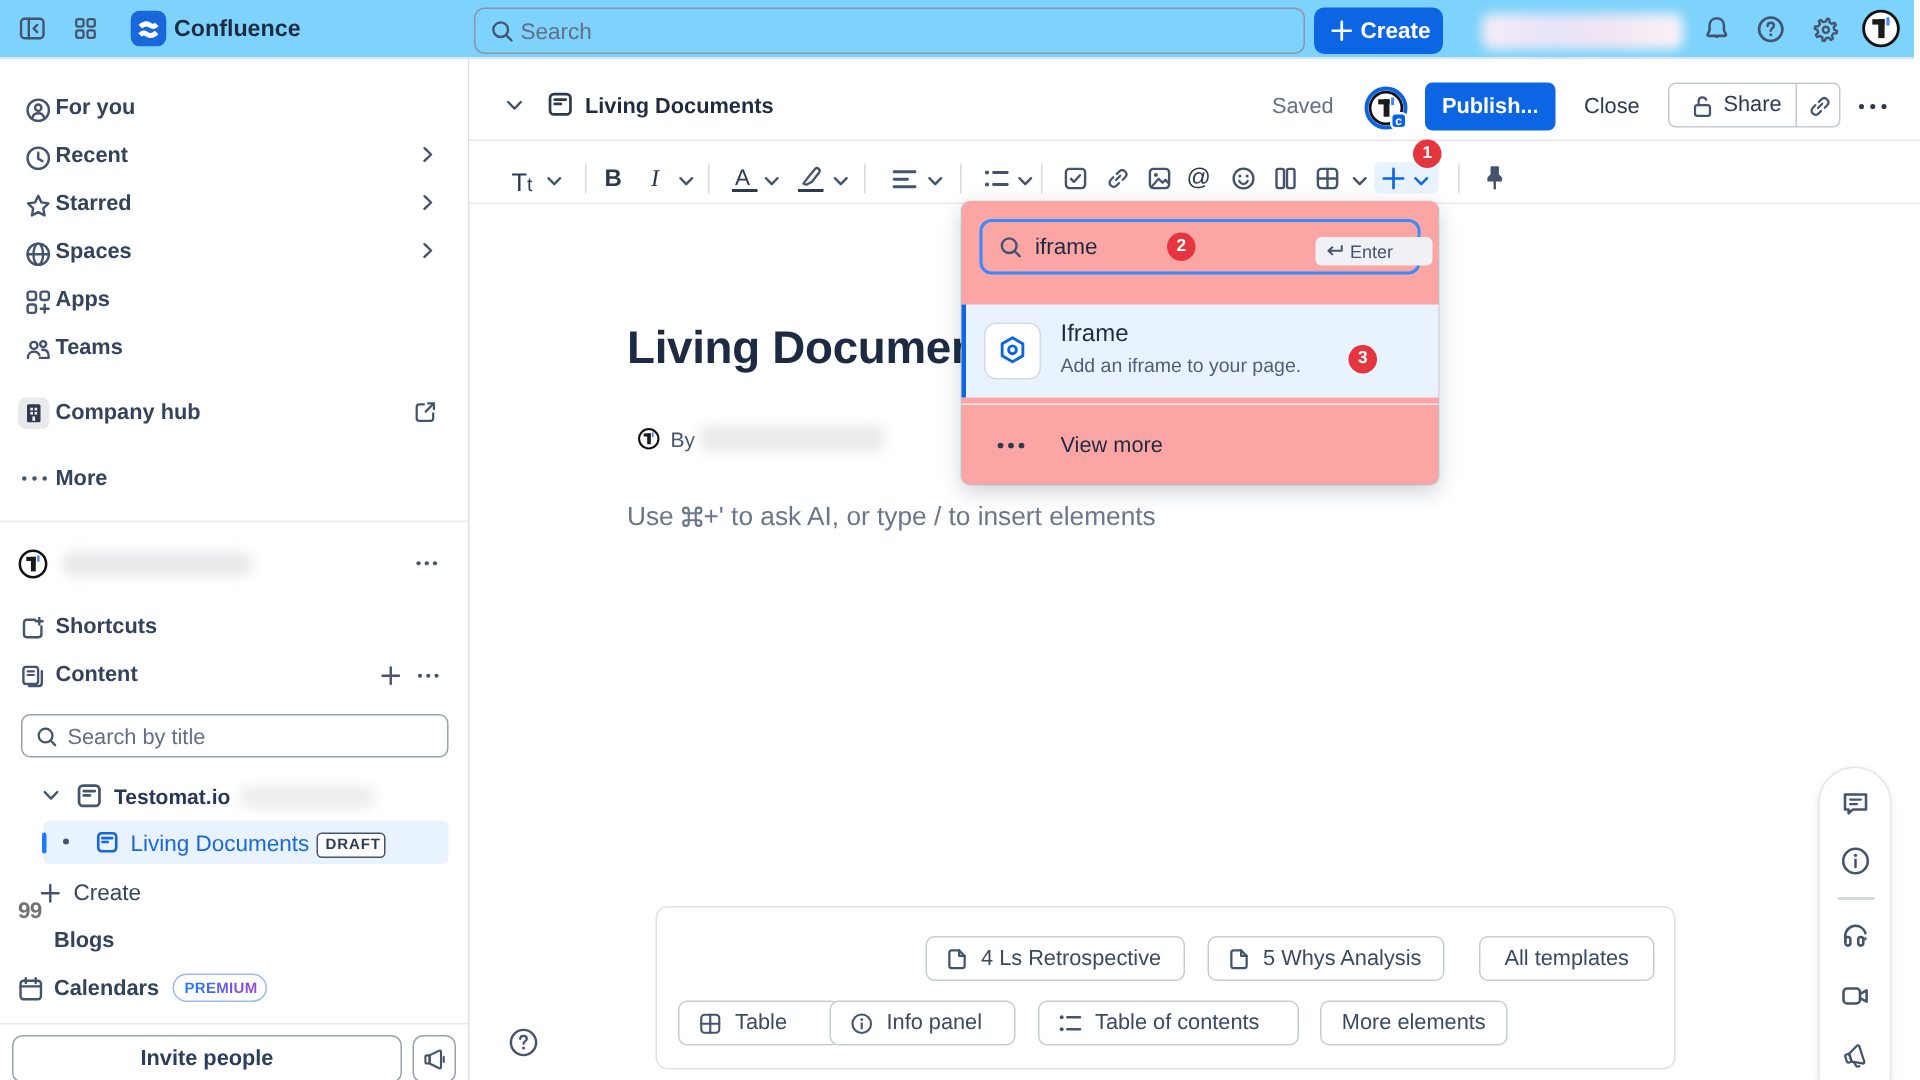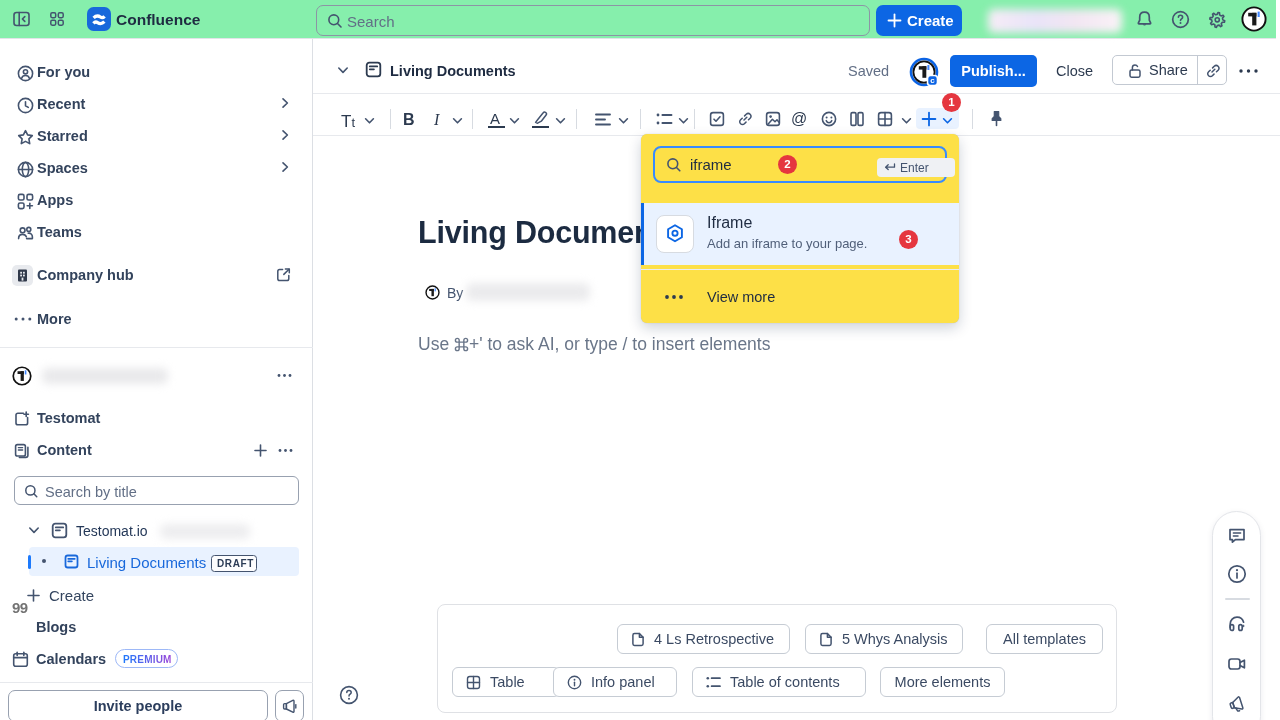--- a/index.html
+++ b/index.html
@@ -12,21 +12,21 @@
 .tbtn[style*='justify-content:center']{padding-left:0}
 .sep{top:15px;width:1px;height:20px;background:#d7dbe1}
 .badge{width:19px;height:19px;border-radius:50%;background:#e5363f;color:#fff;font-size:11.5px;font-weight:700;text-align:center;line-height:19px;z-index:60}
 .sbt{font-size:14.5px;font-weight:700;color:#33435c}
 .ic{stroke:#44546F;fill:none;stroke-width:1.6;stroke-linecap:round;stroke-linejoin:round}
 </style>
 </head>
 <body>
 <div class="abs" style="left:0;top:0;width:1280px;height:720px;background:#fff">
 
-<div class="abs" style="left:0;top:0;width:1276px;height:39px;border-bottom:1px solid #e2e4e9;background:#86efac;z-index:20">
+<div class="abs" style="left:0;top:0;width:1276px;height:39px;border-bottom:1px solid #e2e4e9;background:#7dd3fc;z-index:20">
 
   <svg class="abs" style="left:13px;top:11px" width="17" height="16" viewBox="0 0 17 16">
     <rect x="1" y="1.5" width="15" height="13" rx="2.5" class="ic"></rect>
     <line x1="6.2" y1="1.5" x2="6.2" y2="14.5" class="ic"></line>
     <path d="M11.8 5.6 L9.4 8 L11.8 10.4" class="ic"></path>
   </svg>
 
   <svg class="abs" style="left:50px;top:12px" width="14" height="14" viewBox="0 0 14 14">
     <rect x="0.8" y="0.8" width="4.9" height="4.9" rx="1.4" class="ic" style="stroke-width:1.5"></rect>
     <rect x="8.3" y="0.8" width="4.9" height="4.9" rx="1.4" class="ic" style="stroke-width:1.5"></rect>
@@ -178,21 +178,21 @@
         <circle cx="2" cy="4.5" r="1.4" fill="#44546F"></circle>
         <circle cx="7.5" cy="4.5" r="1.4" fill="#44546F"></circle>
         <circle cx="13" cy="4.5" r="1.4" fill="#44546F"></circle>
       </svg>
 
   <svg class="abs" style="left:14px;top:372px" width="16" height="16" viewBox="0 0 16 16">
         <path d="M9.4 2.2 L3.9 2.2 C2.7 2.2 2 2.9 2 4.1 L2 11.9 C2 13.1 2.7 13.8 3.9 13.8 L11.7 13.8 C12.9 13.8 13.6 13.1 13.6 11.9 L13.6 6.6" class="ic"></path>
         <line x1="12.2" y1="1" x2="12.2" y2="5.4" class="ic"></line>
         <line x1="10" y1="3.2" x2="14.4" y2="3.2" class="ic"></line>
       </svg>
-  <div class="abs sbt" style="left:37px;top:371px">Testomat</div>
+  <div class="abs sbt" style="left:37px;top:371px">Shortcuts</div>
 
   <svg class="abs" style="left:14px;top:404px" width="16" height="16" viewBox="0 0 16 16">
         <rect x="1.6" y="1.6" width="9.8" height="11.4" rx="1.8" class="ic"></rect>
         <path d="M4.4 4.6 L8.6 4.6 M4.4 7 L8.6 7" class="ic" style="stroke-width:1.4"></path>
         <path d="M13.9 4.4 L13.9 12.2 C13.9 13.6 13.1 14.4 11.7 14.4 L5.4 14.4" class="ic"></path>
       </svg>
   <div class="abs sbt" style="left:37px;top:403px">Content</div>
   <svg class="abs" style="left:254px;top:405px" width="13" height="13" viewBox="0 0 13 13">
         <line x1="6.5" y1="1" x2="6.5" y2="12" class="ic"></line>
         <line x1="1" y1="6.5" x2="12" y2="6.5" class="ic"></line>
@@ -211,21 +211,21 @@
     <div class="abs" style="left:30px;top:7px;font-size:14.5px;color:#626f86">Search by title</div>
   </div>
 
   <svg class="abs" style="left:28px;top:487px" width="12" height="9" viewBox="0 0 12 9">
         <path d="M1.8 2 L6 6.4 L10.2 2" class="ic"></path>
       </svg>
   <svg class="abs" style="left:51px;top:483px" width="17" height="17" viewBox="0 0 17 17">
         <rect x="1.7" y="1.7" width="13.6" height="13.6" rx="2.6" class="ic" style="stroke-width:1.8"></rect>
         <path d="M4.8 5.4 L12.2 5.4 M4.8 8.3 L8.9 8.3" class="ic" style="stroke-width:1.8"></path>
       </svg>
-  <div class="abs" style="left:76px;top:484px;font-size:14px;font-weight:400;color:#243858">Testomat.io</div>
+  <div class="abs" style="left:76px;top:484px;font-size:14px;font-weight:700;color:#243858">Testomat.io</div>
   <div class="abs blur" style="left:160px;top:485px;width:90px;height:15px;background:#ededef"></div>
 
   <div class="abs" style="left:29px;top:508px;width:270px;height:29px;background:#e9f2ff;border-radius:4px"></div>
   <div class="abs" style="left:28px;top:516px;width:3px;height:14px;background:#1d7afc;border-radius:2px"></div>
   <div class="abs" style="left:42px;top:520px;width:4px;height:4px;border-radius:50%;background:#44546F"></div>
   <svg class="abs" style="left:64px;top:515px" width="15" height="15" viewBox="0 0 17 17">
         <rect x="1.7" y="1.7" width="13.6" height="13.6" rx="2.6" stroke="#1868DB" fill="none" stroke-width="2" stroke-linecap="round"></rect>
         <path d="M4.8 5.4 L12.2 5.4 M4.8 8.3 L8.9 8.3" stroke="#1868DB" fill="none" stroke-width="2" stroke-linecap="round"></path>
       </svg>
   <div class="abs" style="left:87px;top:515px;font-size:15px;font-weight:400;color:#1868db">Living Documents</div>
@@ -401,21 +401,21 @@
   <rect x="7.2" y="6.8" width="8.2" height="3.6" fill="#1a1a1a"></rect>
       <rect x="11.2" y="6.8" width="4.2" height="12.6" fill="#1a1a1a"></rect>
       <rect x="16.6" y="5.6" width="2.1" height="5.4" fill="#4187ff"></rect>
 </svg>
 <div class="abs" style="left:447px;top:285px;font-size:14px;color:#44546F">By</div>
 <div class="abs blur" style="left:466px;top:283px;width:124px;height:18px;background:#ebebed"></div>
 <div class="abs" style="left:418px;top:334px;font-size:17.5px;color:#6a7689">Use <svg style="display:inline-block;vertical-align:-2px" width="15" height="15" viewBox="0 0 16 16">
         <path d="M5.5 5.5 L5.5 3.5 A2 2 0 1 0 3.5 5.5 L12.5 5.5 A2 2 0 1 0 10.5 3.5 L10.5 12.5 A2 2 0 1 0 12.5 10.5 L3.5 10.5 A2 2 0 1 0 5.5 12.5 Z" fill="none" stroke="#6a7689" stroke-width="1.5"></path>
       </svg>+' to ask AI, or type / to insert elements</div>
 
-<div class="abs" style="left:641px;top:134px;width:318px;height:189px;background:#fde047;border-radius:6px;box-shadow:0 5px 14px rgba(9,30,66,.2),0 0 1px rgba(9,30,66,.25);z-index:40">
+<div class="abs" style="left:641px;top:134px;width:318px;height:189px;background:#fca5a5;border-radius:6px;box-shadow:0 5px 14px rgba(9,30,66,.2),0 0 1px rgba(9,30,66,.25);z-index:40">
   <div class="abs" style="left:12px;top:12px;width:294px;height:37px;border:2px solid #388bff;border-radius:8px">
     <svg class="abs" style="left:11px;top:9px" width="16" height="16" viewBox="0 0 16 16">
           <circle cx="6.8" cy="6.8" r="4.9" class="ic"></circle>
           <line x1="10.5" y1="10.5" x2="13.8" y2="13.8" class="ic"></line>
         </svg>
     <div class="abs" style="left:35px;top:8px;font-size:15px;color:#1e2b41">iframe</div>
     <div class="abs badge" style="left:123px;top:7px">2</div>
     <div class="abs" style="left:222px;top:10px;width:78px;height:19px;background:#eff1f4;border-radius:4px">
       <svg class="abs" style="left:7px;top:5px" width="12" height="9" viewBox="0 0 12 9">
             <path d="M10.5 1 L10.5 4.2 L1.8 4.2 M4.2 1.8 L1.6 4.2 L4.2 6.6" fill="none" stroke="#44546F" stroke-width="1.3" stroke-linecap="round" stroke-linejoin="round"></path>

